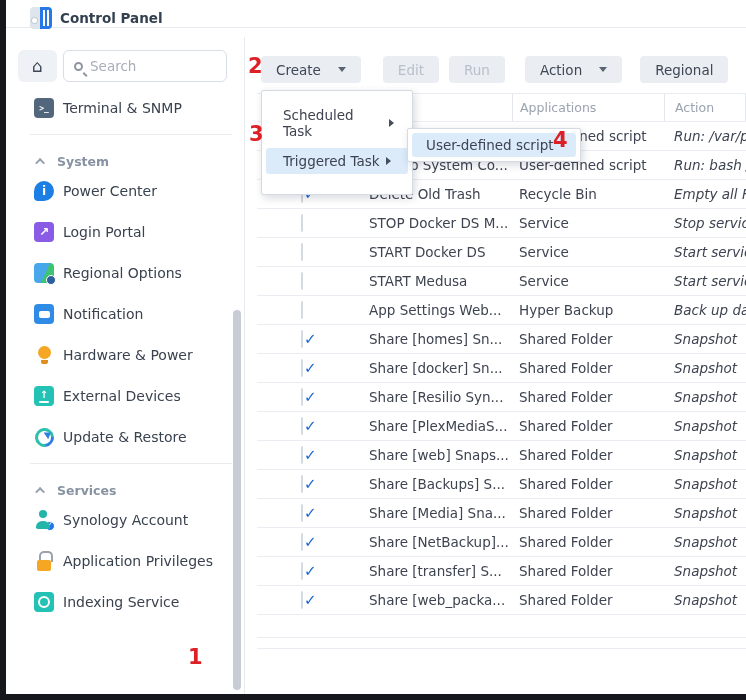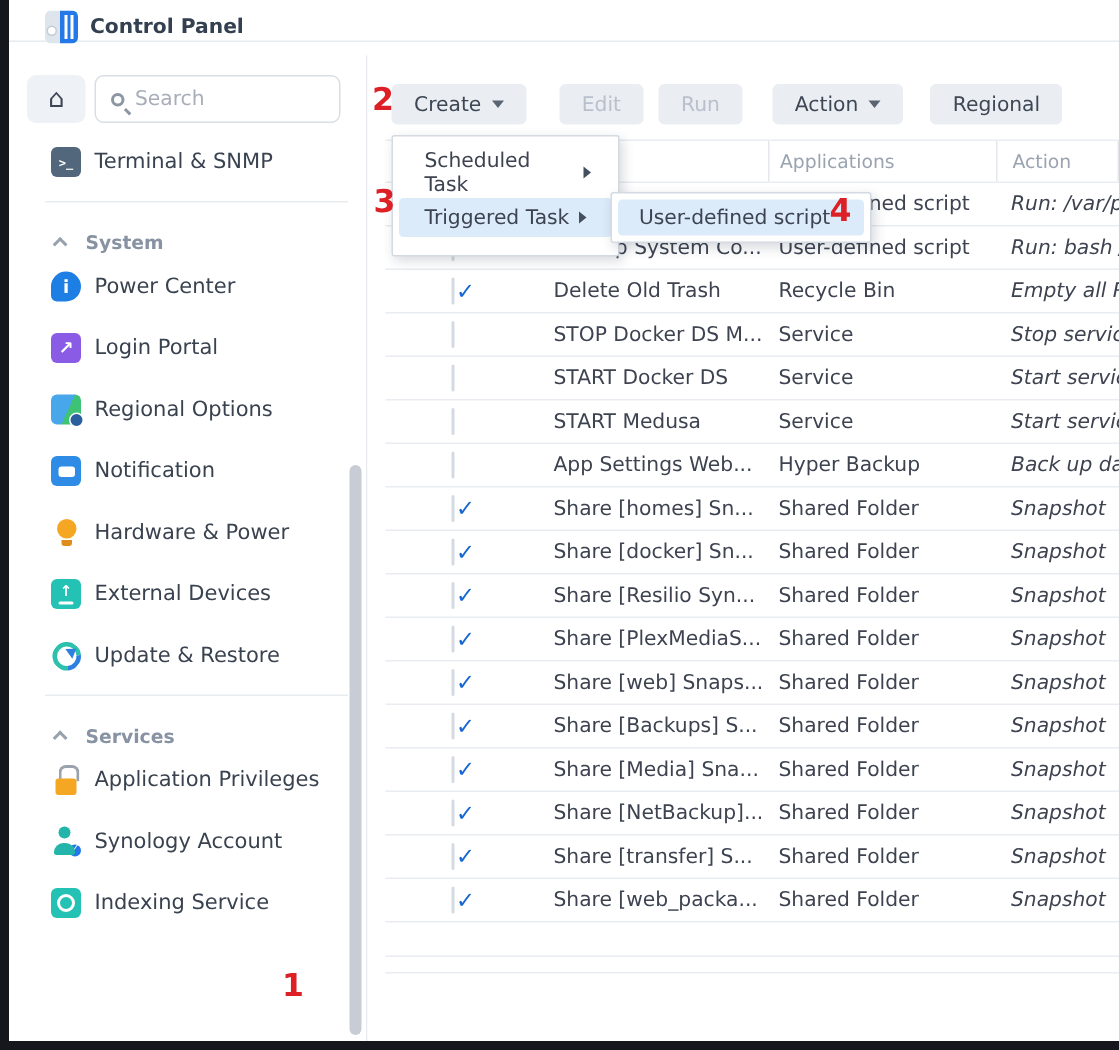--- a/index.html
+++ b/index.html
@@ -65,21 +65,21 @@
   .ic-index::after{content:"";width:8px;height:8px;border:2px solid #fff;border-radius:50%;}
   .ic-task{background:#d6dbe1;border-radius:3px;width:18px;height:16px;margin:2px 1px 0;}
   .ic-task::before{content:"";position:absolute;top:0;left:0;right:0;height:5px;background:#e05252;border-radius:3px 3px 0 0;}
   .ic-task::after{content:"";position:absolute;left:3px;top:7px;width:12px;height:6px;
     background-image:radial-gradient(circle 1.2px,#fff 1.2px,transparent 1.3px);background-size:4px 4px;}
   .side-scroll{position:absolute;right:3px;top:273px;width:8px;height:380px;border-radius:4px;background:#c8cdd5;}
 
   
   .content{flex:1;position:relative;background:#fff;overflow:hidden;}
   .toolbar{position:absolute;top:19px;left:16px;display:flex;}
-  .btn{height:27px;background:#eaedf2;border:none;border-radius:4px;padding:0 15px;font-size:13.5px;color:#3e4754;display:flex;align-items:center;gap:7px;font-family:inherit;}
+  .btn{height:27px;background:#eaedf2;border:none;border-radius:4px;padding:0 15px;font-size:13.5px;color:#3e4754;display:flex;align-items:center;gap:17px;font-family:inherit;}
   .btn.disabled{color:#b9c0cb;}
   .btn .caret{width:0;height:0;border:4px solid transparent;border-top:5px solid #5a6472;margin-top:4px;}
   .mr22{margin-right:22px;} .mr10{margin-right:10px;} .mr20{margin-right:20px;} .mr18{margin-right:18px;}
 
   .thead{position:absolute;top:56px;left:12px;right:0;height:29px;display:grid;grid-template-columns:100px 155px 152px 1fr;border-top:1px solid #e9ecf0;border-bottom:1px solid #e9ecf0;align-items:center;color:#9aa3b0;font-size:12.5px;}
   .thead .hc{height:100%;display:flex;align-items:center;white-space:nowrap;overflow:hidden;}
   .thead .hc.sep{border-left:1px solid #e4e8ec;}
   .thead .hc3{padding-left:7px;}
   .thead .hc4{padding-left:10px;border-right:1px solid #e4e8ec;}
 
@@ -88,21 +88,21 @@
   .cb{width:18px;height:18px;margin-left:44px;border:1px solid #d4dae2;border-radius:4px;background:#fcfdfe;position:relative;}
   .cb.checked::after{content:"✓";position:absolute;left:2px;top:-1px;font-size:15px;font-weight:bold;color:#1766d1;}
   .c-name{padding-left:12px;white-space:nowrap;overflow:hidden;}
   .c-app{padding-left:7px;white-space:nowrap;overflow:hidden;}
   .c-act{padding-left:10px;white-space:nowrap;overflow:hidden;font-style:italic;}
   .xline{position:absolute;left:12px;right:0;border-top:1px solid #e9ecf0;}
   .xl1{top:600px;} .xl2{top:611px;}
 
   
   .menu-panel{position:absolute;left:16px;top:53px;width:152px;background:#fff;border:1px solid #d3dae2;border-radius:2px;box-shadow:2px 3px 8px rgba(40,50,70,.18);padding:7px 0 8px;z-index:20;}
-  .mi{height:26px;margin:4px 4px;border-radius:3px;display:flex;align-items:center;justify-content:flex-start;padding:0 10px 0 17px;font-size:13.5px;color:#3d4350;}
+  .mi{height:26px;margin:12px 4px;border-radius:3px;display:flex;align-items:center;justify-content:flex-start;padding:0 10px 0 17px;font-size:13.5px;color:#3d4350;}
   .mi.hl{background:#dcebfa;}
   .mi .sub-arrow{width:0;height:0;border:4px solid transparent;border-left:5px solid #444e5c;margin-left:6px;}
   .submenu-panel{position:absolute;left:162px;top:91px;width:174px;background:#fff;border:1px solid #d3dae2;border-radius:2px;box-shadow:2px 3px 8px rgba(40,50,70,.18);padding:4px;z-index:21;}
   .smi{height:24px;border-radius:3px;display:flex;align-items:center;padding:0 8px 0 14px;font-size:13.5px;color:#3d4350;background:#dcebfa;}
 
   
   .ann{position:absolute;z-index:40;color:#dd1f26;font-size:21px;font-weight:bold;line-height:22px;}
   .ann1{left:182px;top:646px;} .ann2{left:242px;top:55px;} .ann3{left:243px;top:123px;} .ann4{left:547px;top:129px;}
 </style>
 </head>
@@ -175,28 +175,28 @@
 
       <div class="side-div"></div>
 
       <div class="group-head">
         <span class="chev">
             <i></i>
           </span>
         <span>Services</span>
       </div>
       <div class="side-item">
-        <span class="icn ic-lock"></span>
-        <span>Application Privileges</span>
-      </div>
-      <div class="side-item">
         <span class="icn ic-account">
             <span class="badge"></span>
           </span>
         <span>Synology Account</span>
+      </div>
+      <div class="side-item">
+        <span class="icn ic-lock"></span>
+        <span>Application Privileges</span>
       </div>
       <div class="side-item">
         <span class="icn ic-index"></span>
         <span>Indexing Service</span>
       </div>
 
       <div class="side-scroll"></div>
     </div>
 
     <div class="content">

